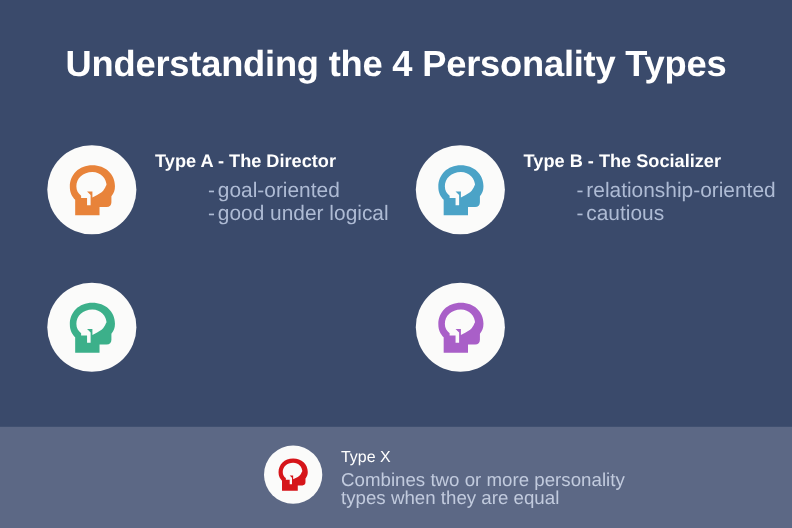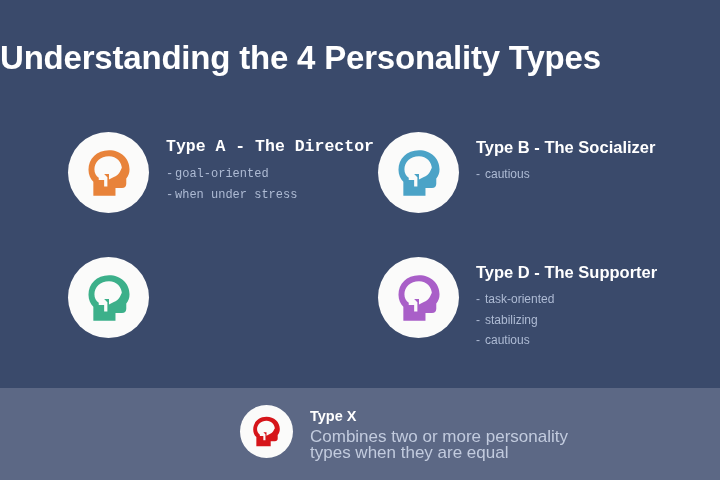--- a/index.html
+++ b/index.html
@@ -19,39 +19,39 @@
     height: 480px;
     background: #3a4a6b;
   }
 
   
   #title-bar {
     position: absolute;
     left: 0;
     top: 36px;
     width: 720px;
-    text-align: left;
+    text-align: center;
   }
   #page-title {
     display: block;
     font-size: 33px;
     font-weight: bold;
     color: #ffffff;
     letter-spacing: -0.2px;
     line-height: 44px;
     white-space: nowrap;
   }
 
   
   .type-card {
     position: absolute;
     width: 330px;
     height: 100px;
   }
-  .type-card.col-left  { left: 68px; font-family: Liberation Mono, monospace; }
+  .type-card.col-left  { left: 43px; }
   .type-card.col-right { left: 378px; text-decoration: underline; }
   .type-card.row-top    { top: 132px; }
   .type-card.row-bottom { top: 257px; }
 
   .icon-badge {
     position: absolute;
     left: 0;
     top: 0;
     width: 81px;
     height: 81px;
@@ -81,24 +81,25 @@
     line-height: 20px;
     margin: 5px 0 7px 0;
     white-space: nowrap;
   }
   .trait-list {
     margin: 0;
     padding: 0;
     list-style: none;
   }
   .trait-item {
-    font-size: 12px;
+    font-size: 19px;
     color: #aebbd4;
     line-height: 20.5px;
     white-space: nowrap;
+    margin-left: 48px;
   }
   .trait-item .dash {
     display: inline-block;
     width: 9px;
   }
 
   
   #footer-band {
     position: absolute;
     left: 0;
@@ -132,21 +133,21 @@
     height: 35px;
   }
   #footer-text {
     position: absolute;
     left: 70px;
     top: 0;
   }
   #footer-heading {
     display: block;
     font-size: 14.5px;
-    font-weight: bold;
+    font-weight: normal;
     color: #ffffff;
     line-height: 19px;
     margin: 2px 0 3px 0;
     white-space: nowrap;
   }
   .footer-desc-line {
     display: block;
     font-size: 17px;
     color: #c2cbde;
     line-height: 15.5px;
@@ -166,63 +167,56 @@
     <div class="icon-badge">
       <svg viewBox="0 0 100 100">
         <path class="head-fill" d="M50 8 C27 8 12 24 12 44 C12 54 16 61 21 66 L21 92 L62 92 L62 78 L74 78 C79 78 82 75 82 70 L82 60 C86 55 88 50 88 43 C88 23 72 8 50 8 Z" fill="#e8833a"></path>
         <path fill="#fbfbfa" d="M50 19 C34 19 23 30 23 43 C23 50 26 55 31 59 L31 63 L41 63 L41 75 L47 75 L47 58 L41 52 L50 52 L50 62 L58 58 C64 55 68 52 70 48 C73 43 74 38 74 43 C74 30 64 19 50 19 Z"></path>
       </svg>
     </div>
     <div class="card-body">
       <span class="card-heading">Type A - The Director</span>
       <ul class="trait-list">
         <li class="trait-item"><span class="dash">-</span><span>goal-oriented</span></li>
-        <li class="trait-item"><span class="dash">-</span><span>when under stress</span></li>
+        <li class="trait-item"><span class="dash">-</span><span>good under logical</span></li>
       </ul>
     </div>
   </div>
 
   <div class="type-card col-right row-top">
     <div class="icon-badge">
       <svg viewBox="0 0 100 100">
         <path class="head-fill" d="M50 8 C27 8 12 24 12 44 C12 54 16 61 21 66 L21 92 L62 92 L62 78 L74 78 C79 78 82 75 82 70 L82 60 C86 55 88 50 88 43 C88 23 72 8 50 8 Z" fill="#4ba3c7"></path>
         <path fill="#fbfbfa" d="M50 19 C34 19 23 30 23 43 C23 50 26 55 31 59 L31 63 L41 63 L41 75 L47 75 L47 58 L41 52 L50 52 L50 62 L58 58 C64 55 68 52 70 48 C73 43 74 38 74 43 C74 30 64 19 50 19 Z"></path>
       </svg>
     </div>
     <div class="card-body">
       <span class="card-heading">Type B - The Socializer</span>
       <ul class="trait-list">
+        <li class="trait-item"><span class="dash">-</span><span>relationship-oriented</span></li>
         <li class="trait-item"><span class="dash">-</span><span>cautious</span></li>
       </ul>
     </div>
   </div>
 
   <div class="type-card col-left row-bottom">
     <div class="icon-badge">
       <svg viewBox="0 0 100 100">
         <path class="head-fill" d="M50 8 C27 8 12 24 12 44 C12 54 16 61 21 66 L21 92 L62 92 L62 78 L74 78 C79 78 82 75 82 70 L82 60 C86 55 88 50 88 43 C88 23 72 8 50 8 Z" fill="#3cb08a"></path>
         <path fill="#fbfbfa" d="M50 19 C34 19 23 30 23 43 C23 50 26 55 31 59 L31 63 L41 63 L41 75 L47 75 L47 58 L41 52 L50 52 L50 62 L58 58 C64 55 68 52 70 48 C73 43 74 38 74 43 C74 30 64 19 50 19 Z"></path>
       </svg>
     </div>
   </div>
 
   <div class="type-card col-right row-bottom">
     <div class="icon-badge">
       <svg viewBox="0 0 100 100">
         <path class="head-fill" d="M50 8 C27 8 12 24 12 44 C12 54 16 61 21 66 L21 92 L62 92 L62 78 L74 78 C79 78 82 75 82 70 L82 60 C86 55 88 50 88 43 C88 23 72 8 50 8 Z" fill="#a95fc8"></path>
         <path fill="#fbfbfa" d="M50 19 C34 19 23 30 23 43 C23 50 26 55 31 59 L31 63 L41 63 L41 75 L47 75 L47 58 L41 52 L50 52 L50 62 L58 58 C64 55 68 52 70 48 C73 43 74 38 74 43 C74 30 64 19 50 19 Z"></path>
       </svg>
-    </div>
-    <div class="card-body">
-      <span class="card-heading">Type D - The Supporter</span>
-      <ul class="trait-list">
-        <li class="trait-item"><span class="dash">-</span><span>task-oriented</span></li>
-        <li class="trait-item"><span class="dash">-</span><span>stabilizing</span></li>
-        <li class="trait-item"><span class="dash">-</span><span>cautious</span></li>
-      </ul>
     </div>
   </div>
 
   <div id="footer-band" style="background: rgb(92, 104, 133);">
     <div id="footer-inner">
       <div id="footer-badge">
         <svg viewBox="0 0 100 100">
           <path class="head-fill" d="M50 8 C27 8 12 24 12 44 C12 54 16 61 21 66 L21 92 L62 92 L62 78 L74 78 C79 78 82 75 82 70 L82 60 C86 55 88 50 88 43 C88 23 72 8 50 8 Z" fill="#d6151a"></path>
           <path fill="#fbfbfa" d="M50 19 C34 19 23 30 23 43 C23 50 26 55 31 59 L31 63 L41 63 L41 75 L47 75 L47 58 L41 52 L50 52 L50 62 L58 58 C64 55 68 52 70 48 C73 43 74 38 74 43 C74 30 64 19 50 19 Z"></path>
         </svg>

